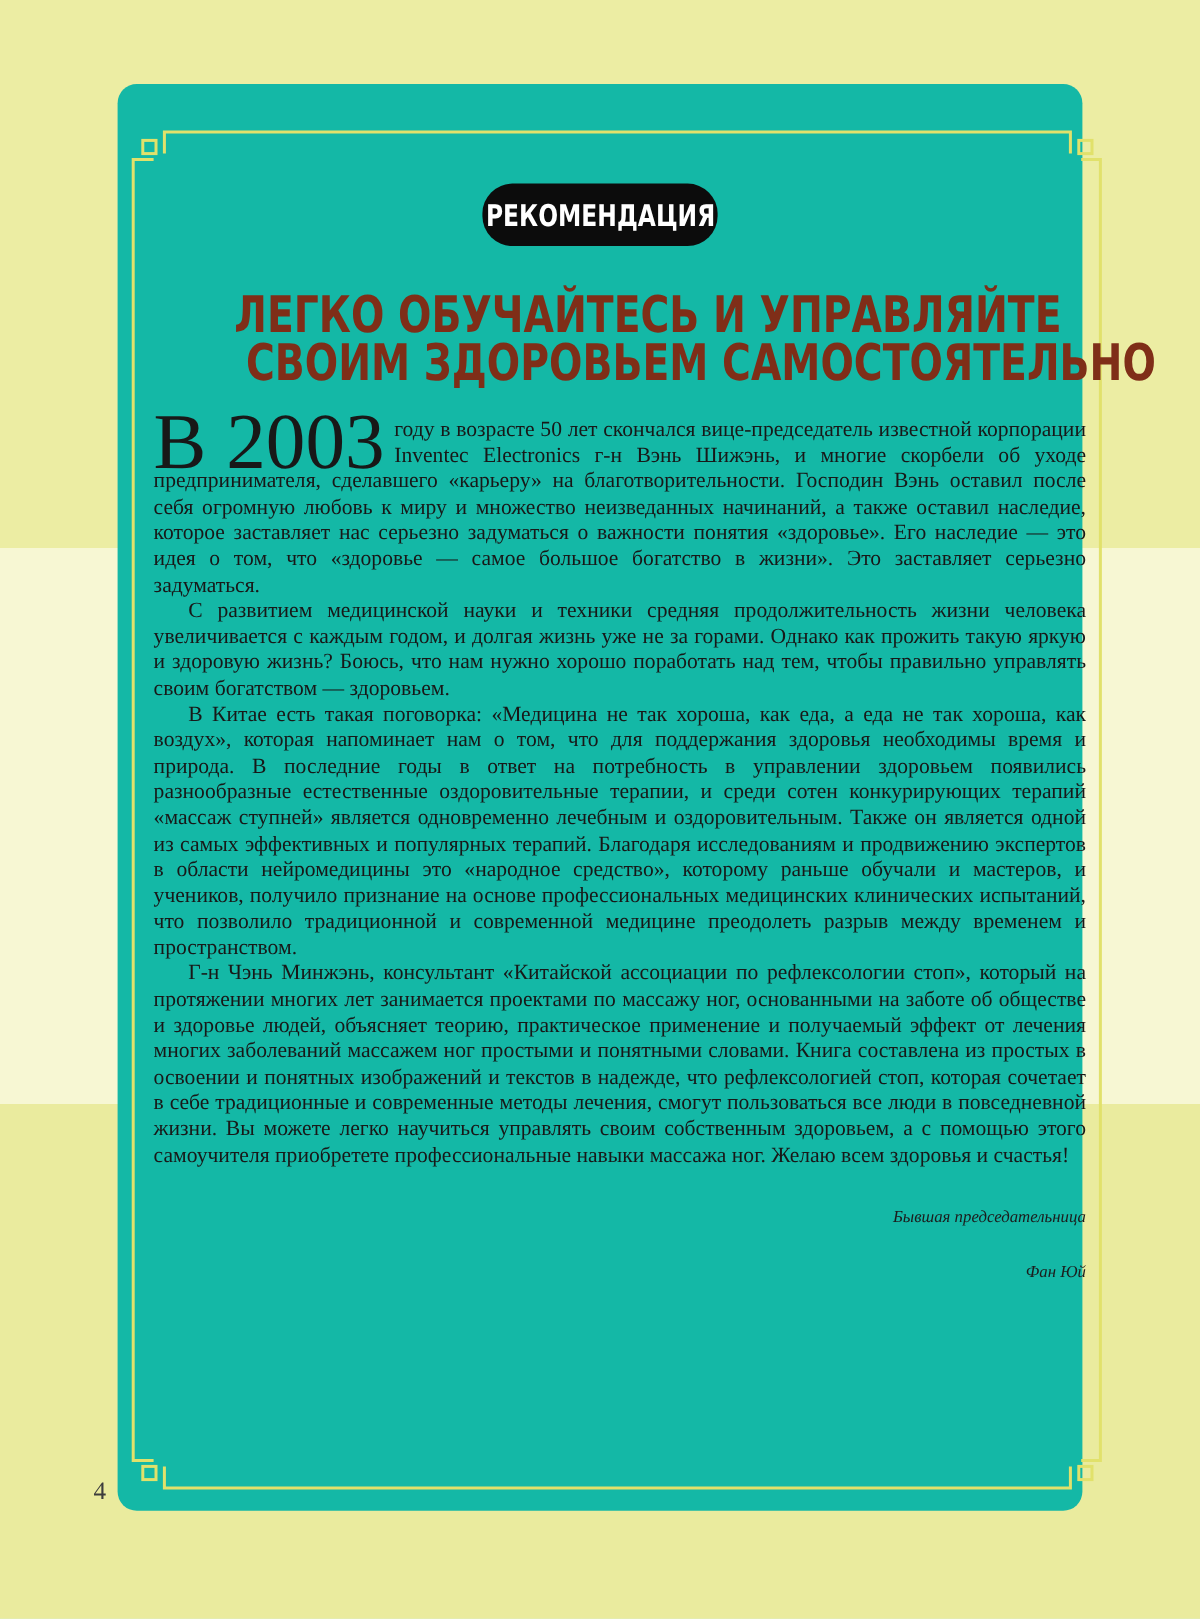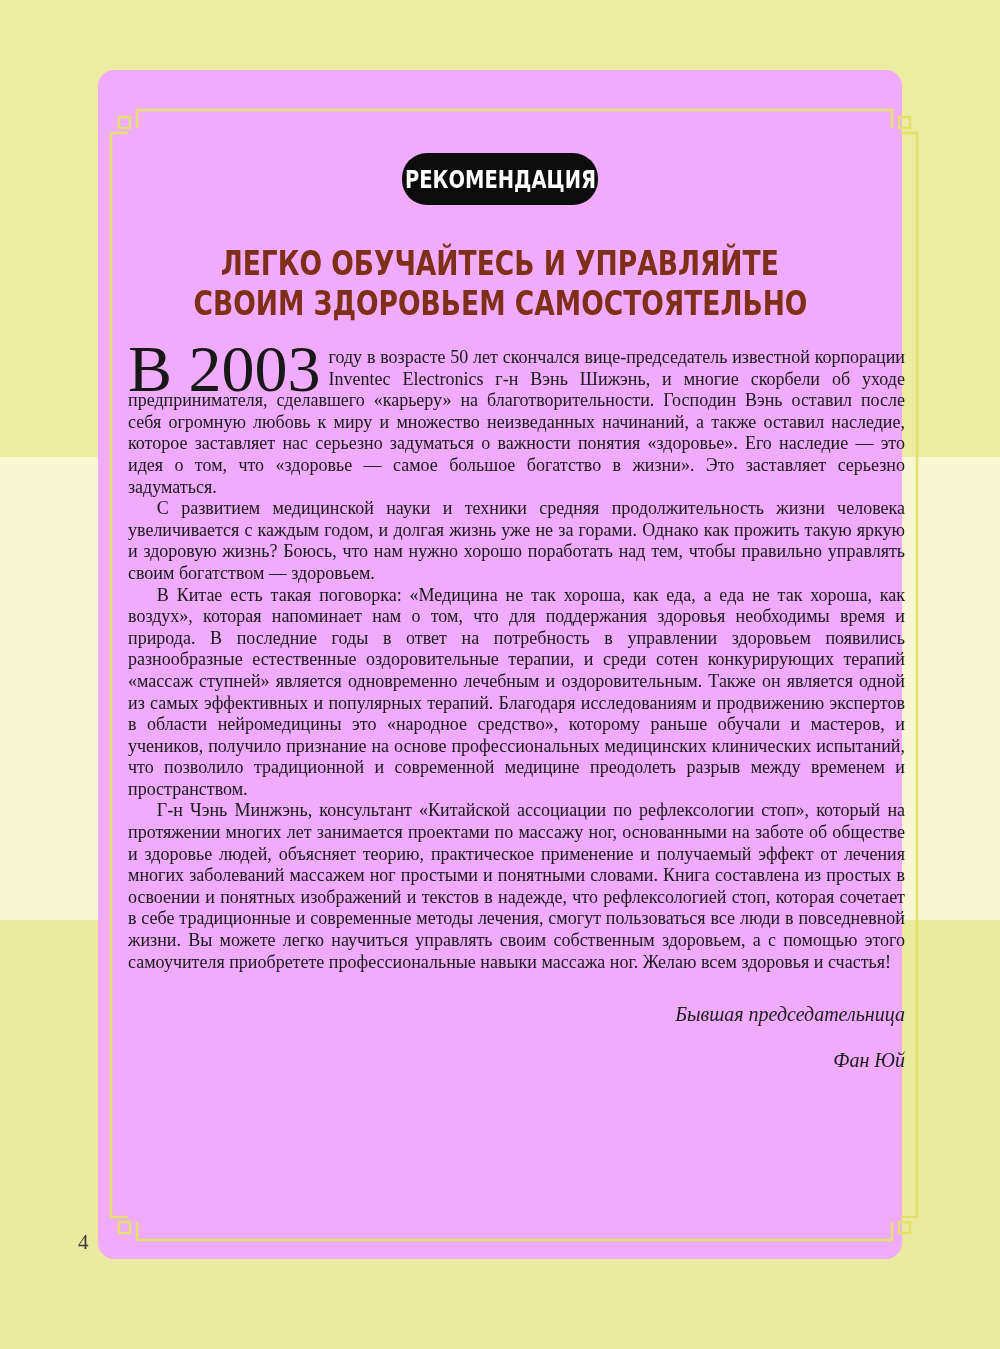--- a/index.html
+++ b/index.html
@@ -6,50 +6,50 @@
   body{
     width:1000px;height:1349px;position:relative;overflow:hidden;
     font-family:"Liberation Serif",serif;
     background:linear-gradient(to bottom,
       #eceda3 0px,#eceda3 457px,
       #f7f7d3 457px,#f7f7d3 920px,
       #eaeb9e 920px,#eaeb9e 1349px);
   }
   .card{
     position:absolute;left:98px;top:70px;width:804px;height:1189px;
-    background:#f0abfc;border-radius:16px;
+    background:#14b8a6;border-radius:16px;
   }
   .frame{position:absolute;left:0;top:0;width:833px;height:1189px;pointer-events:none;}
   .badge{
     width:196px;height:52px;margin:83px auto 0;background:#0c0c0c;border-radius:25px;
     display:flex;align-items:center;justify-content:center;
   }
   .badge-label{
     color:#ffffff;font-family:"DejaVu Sans",sans-serif;font-weight:bold;
     font-size:25px;display:inline-block;transform:scaleX(.78);white-space:nowrap;
   }
   .heading{
     margin-top:38px;text-align:center;color:#7f2e18;
     font-family:"DejaVu Sans",sans-serif;font-weight:bold;
-    font-size:34px;line-height:40px;
+    font-size:42px;line-height:40px;
   }
   .heading .hline{display:inline-block;transform:scaleX(.78);white-space:nowrap;}
   .article{
     margin:24px 26px 0 30px;width:777px;
     font-size:18px;line-height:21.6px;text-align:justify;color:#181818;
   }
   .article p{margin:0;text-indent:1.6em;}
   .article p.lead{text-indent:0;}
   .dropcap{
     float:left;font-size:66px;line-height:40px;padding:2px 8px 0 0;
     color:#181818;white-space:nowrap;
   }
   .signature{
     margin-top:30px;text-align:right;font-style:italic;
-    font-size:20px;line-height:23px;color:#1c1c1c;
+    font-size:14px;line-height:23px;color:#1c1c1c;
   }
   .signature .sig-name{font-weight:normal;}
   .page-num{
     position:absolute;left:78px;top:1230px;
     font-size:21px;color:#3d3d3d;
   }
 </style>
 </head>
 <body>
 

